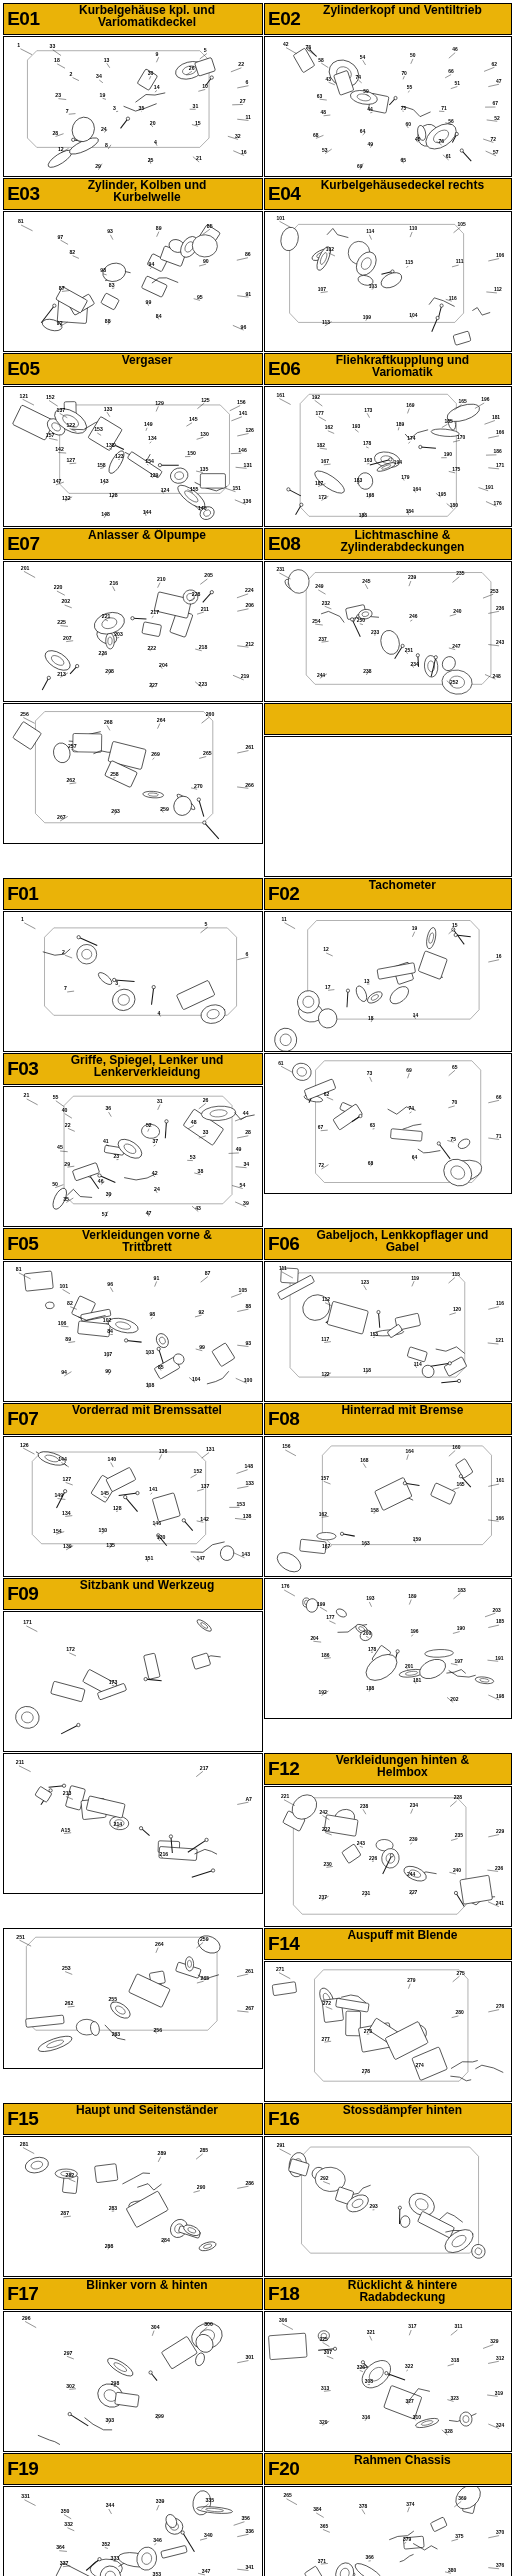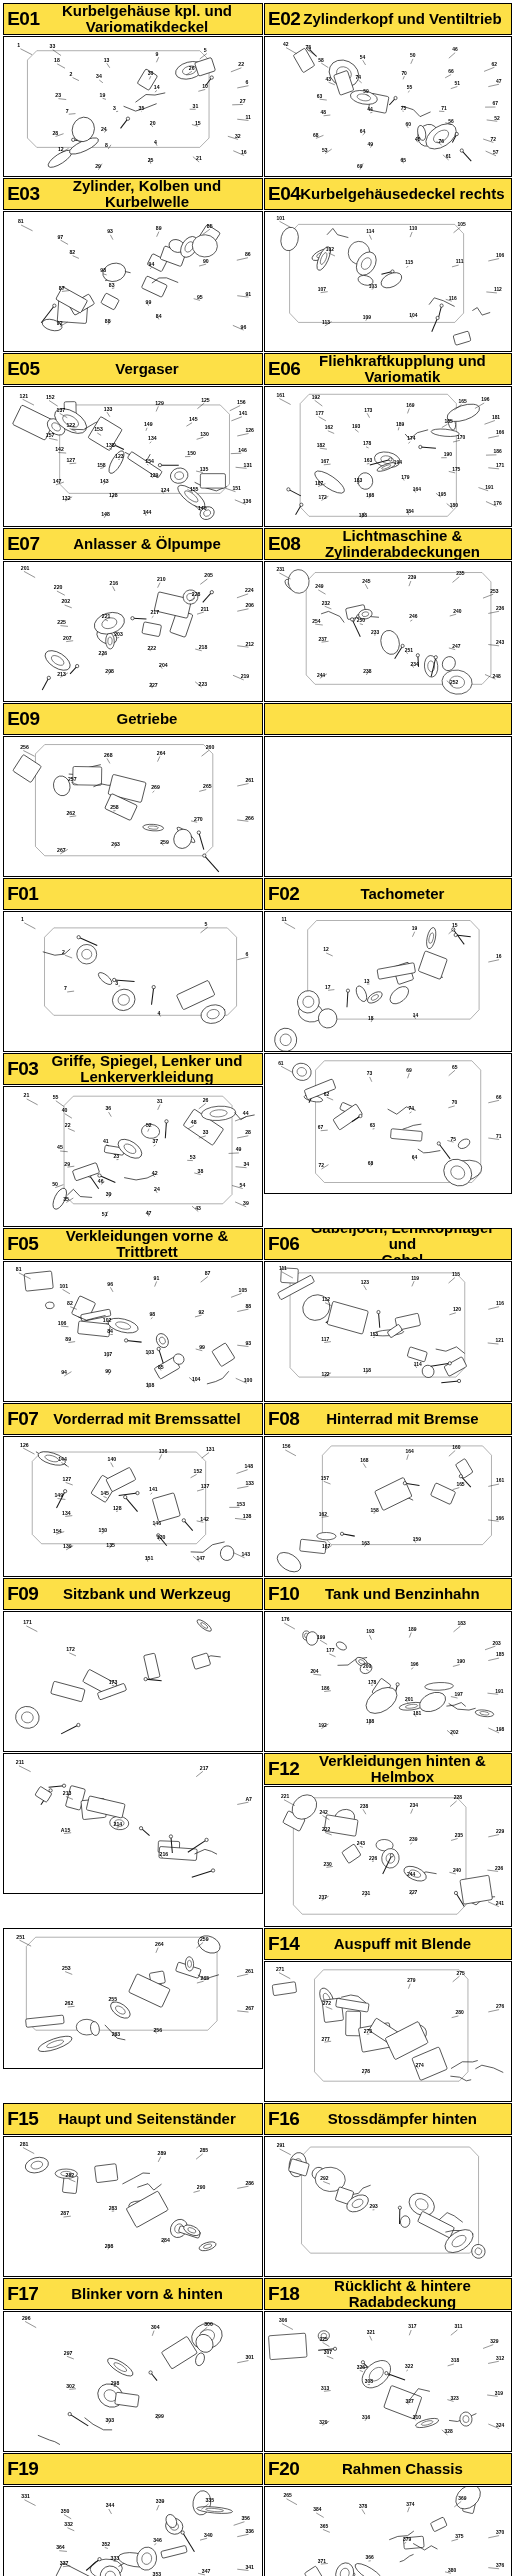--- a/index.html
+++ b/index.html
@@ -2,23 +2,23 @@
 <html style="font-size:8.2px"><head>
 <meta charset="utf-8">
 <style>
   html,body{margin:0;padding:0;background:#ffffff;}
   body{width:515px;font-family:"Liberation Sans",sans-serif;color:#000;}
   #page{padding:2.6px;display:flex;flex-direction:column;gap:1px;}
   .row{display:flex;gap:1px;}
   .cell{display:flex;flex-direction:column;gap:1px;}
   .cell.left{width:260px;}
   .cell.right{width:249px;}
-  .hdr{box-sizing:border-box;height:32px;border:1.5px solid #000;background:#fde047;position:relative;display:flex;align-items:center;overflow:hidden;}
+  .hdr{box-sizing:border-box;height:32px;border:1.5px solid #000;background:#eab308;position:relative;display:flex;align-items:flex-start;overflow:hidden;}
   .code{position:absolute;left:3.6px;top:50%;transform:translateY(-50%);font-size:19px;font-weight:bold;letter-spacing:-0.5px;}
-  .title{flex:1;text-align:center;font-weight:bold;font-size:15px;line-height:1.06;white-space:pre-line;padding-left:32px;padding-right:3.1px;}
+  .title{flex:1;text-align:center;font-weight:bold;font-size:12px;line-height:1.06;white-space:pre-line;padding-left:32px;padding-right:3.1px;}
   .diag{box-sizing:border-box;height:141px;border:1.5px solid #000;background:#fff;}
   .diag svg{display:block;width:100%;height:100%;}
   svg text{font-family:"Liberation Sans",sans-serif;}
 </style>
 </head>
 <body>
 
 <div id="page">
     <div class="row">
       <div class="cell left">
@@ -719,24 +719,20 @@
             <line x1="462" y1="62.2" x2="441.4" y2="69.7" stroke="#161616" stroke-width="0.9"></line>
             <text x="456.0" y="59.2" font-size="10" font-weight="bold" fill="#000">253</text>
             <line x1="101.5" y1="119.8" x2="117.0" y2="121.5" stroke="#161616" stroke-width="0.9"></line>
             <text x="95.5" y="116.8" font-size="10" font-weight="bold" fill="#000">254</text>
           </svg>
         </div>
       </div>
     </div>
     <div class="row">
       <div class="cell left">
-        <div class="hdr">
-          <div class="code">E09</div>
-          <div class="title">Getriebe</div>
-        </div>
         <div class="diag">
           <svg viewBox="0 0 500 268" preserveAspectRatio="none">
             <path d="M78.97548995167017,14.570187420584261 L386.8060880531557,14.570187420584261 L404.8060880531557,32.57018742058426 L404.8060880531557,211.00750537286513 L386.8060880531557,229.00750537286513 L78.97548995167017,229.00750537286513 L60.97548995167017,211.00750537286513 L60.97548995167017,32.57018742058426 Z" fill="none" stroke="#666" stroke-width="1"></path>
             <rect x="23.7" y="42.0" width="42.1" height="37.6" rx="3" transform="rotate(33 44.7 60.8)" fill="#fff" stroke="#161616" stroke-width="1.3"></rect>
             <polyline points="125.5,71.4 143.2,72.7 164.0,58.6 187.6,53.3" fill="none" stroke="#161616" stroke-width="1.4"></polyline>
             <ellipse cx="112" cy="94.2" rx="15.9" ry="19.2" transform="rotate(-13 112 94.2)" fill="#fff" stroke="#161616" stroke-width="1.3"></ellipse>
             <rect x="133.5" y="57.3" width="55.7" height="35.3" rx="3" transform="rotate(1 161.3 74.9)" fill="#fff" stroke="#161616" stroke-width="1.3"></rect>
             <polyline points="173.4,96.0 187.6,90.2 201.4,93.0 223.0,93.0" fill="none" stroke="#161616" stroke-width="1.4"></polyline>
             <rect x="205.4" y="79.3" width="66.4" height="39.7" rx="3" transform="rotate(14 238.6 99.2)" fill="#fff" stroke="#161616" stroke-width="1.3"></rect>
             <rect x="199.2" y="119.0" width="55.3" height="31.9" rx="3" transform="rotate(25 226.8 135)" fill="#fff" stroke="#161616" stroke-width="1.3"></rect>
@@ -1334,24 +1330,20 @@
             <line x1="43.3" y1="26.8" x2="64.6" y2="37.8" stroke="#161616" stroke-width="0.9"></line>
             <text x="37.3" y="23.8" font-size="10" font-weight="bold" fill="#000">171</text>
             <line x1="126.6" y1="78.8" x2="139.5" y2="84.6" stroke="#161616" stroke-width="0.9"></line>
             <text x="120.6" y="75.8" font-size="10" font-weight="bold" fill="#000">172</text>
             <line x1="209.1" y1="141.8" x2="213.8" y2="141.3" stroke="#161616" stroke-width="0.9"></line>
             <text x="203.1" y="138.8" font-size="10" font-weight="bold" fill="#000">173</text>
           </svg>
         </div>
       </div>
       <div class="cell right">
-        <div class="hdr">
-          <div class="code">F10</div>
-          <div class="title">Tank und Benzinhahn</div>
-        </div>
         <div class="diag">
           <svg viewBox="0 0 500 268" preserveAspectRatio="none">
             <ellipse cx="83.7" cy="45.3" rx="7.2" ry="8.8" transform="rotate(-2 83.7 45.3)" fill="#fff" stroke="#161616" stroke-width="1.3"></ellipse>
             <ellipse cx="83.7" cy="45.3" rx="3.6" ry="4.4" transform="rotate(-2 83.7 45.3)" fill="#fff" stroke="#161616" stroke-width="1"></ellipse>
             <ellipse cx="95.3" cy="51" rx="11.6" ry="13.1" transform="rotate(12 95.3 51)" fill="#fff" stroke="#161616" stroke-width="1.3"></ellipse>
             <ellipse cx="154.7" cy="65.5" rx="10.9" ry="6.6" transform="rotate(28 154.7 65.5)" fill="#fff" stroke="#161616" stroke-width="1.3"></ellipse>
             <polyline points="146.9,102.8 168.1,102.2 182.9,91.5 206.7,87.7" fill="none" stroke="#161616" stroke-width="1.4"></polyline>
             <ellipse cx="195.7" cy="96.3" rx="12.9" ry="7.2" transform="rotate(28 195.7 96.3)" fill="#fff" stroke="#161616" stroke-width="1.3"></ellipse>
             <ellipse cx="195.7" cy="96.3" rx="6.5" ry="3.6" transform="rotate(28 195.7 96.3)" fill="#fff" stroke="#161616" stroke-width="1"></ellipse>
             <ellipse cx="204.6" cy="108.7" rx="12.1" ry="9.7" transform="rotate(-20 204.6 108.7)" fill="#fff" stroke="#161616" stroke-width="1.3"></ellipse>

